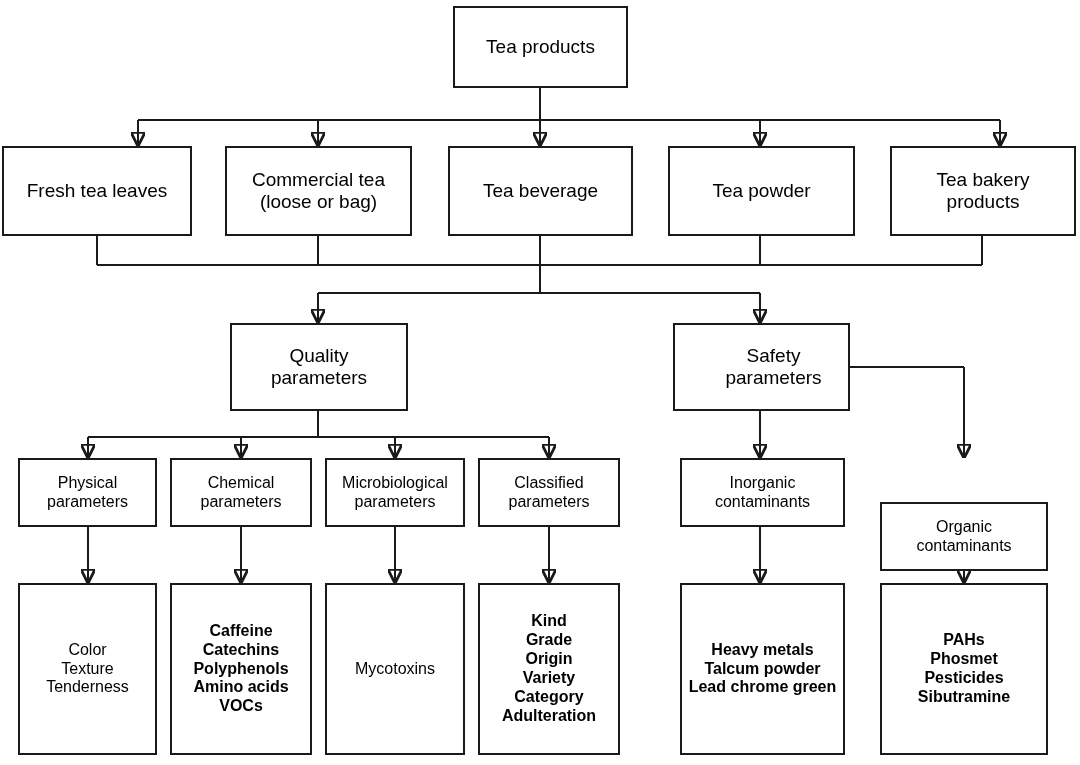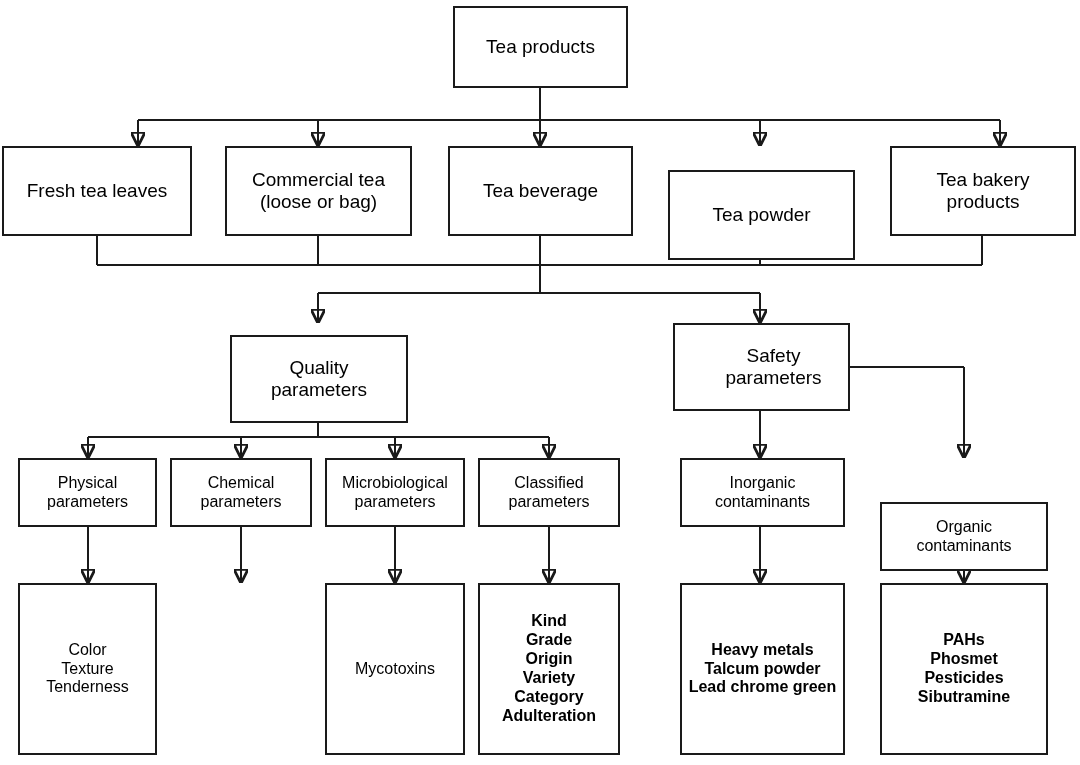--- a/index.html
+++ b/index.html
@@ -112,29 +112,29 @@
   <div class="node t-prod" style="left:2px;top:146px;width:190px;height:90px;">
     <span class="lbl">Fresh tea leaves</span>
   </div>
   <div class="node t-prod" style="left:225px;top:146px;width:187px;height:90px;">
     <span class="lbl">Commercial tea
 (loose or bag)</span>
   </div>
   <div class="node t-prod" style="left:448px;top:146px;width:185px;height:90px;">
     <span class="lbl">Tea beverage</span>
   </div>
-  <div class="node t-prod" style="left:668px;top:146px;width:187px;height:90px;margin-top:24px;">
+  <div class="node t-prod" style="left:668px;top:146px;width:187px;height:90px;">
     <span class="lbl">Tea powder</span>
   </div>
   <div class="node t-prod" style="left:890px;top:146px;width:186px;height:90px;">
     <span class="lbl">Tea bakery
 products</span>
   </div>
 
-  <div class="node t-param" style="left:230px;top:323px;width:178px;height:88px;margin-top:12px;">
+  <div class="node t-param" style="left:230px;top:323px;width:178px;height:88px;">
     <span class="lbl">Quality
 parameters</span>
   </div>
   <div class="node t-param" style="left:673px;top:323px;width:177px;height:88px;padding-left:24px;">
     <span class="lbl">Safety
 parameters</span>
   </div>
 
   <div class="node t-sub" style="left:18px;top:458px;width:139px;height:69px;">
     <span class="lbl">Physical
@@ -158,20 +158,27 @@
   </div>
   <div class="node t-sub" style="left:880px;top:458px;width:168px;height:69px;margin-top:44px;">
     <span class="lbl">Organic
 contaminants</span>
   </div>
 
   <div class="node t-leaf" style="left:18px;top:583px;width:139px;height:172px;">
     <span class="lbl">Color
 Texture
 Tenderness</span>
+  </div>
+  <div class="node t-leaf-b" style="left:170px;top:583px;width:142px;height:172px;">
+    <span class="lbl">Caffeine
+Catechins
+Polyphenols
+Amino acids
+VOCs</span>
   </div>
   <div class="node t-leaf" style="left:325px;top:583px;width:140px;height:172px;">
     <span class="lbl">Mycotoxins</span>
   </div>
   <div class="node t-leaf-b" style="left:478px;top:583px;width:142px;height:172px;">
     <span class="lbl">Kind
 Grade
 Origin
 Variety
 Category

